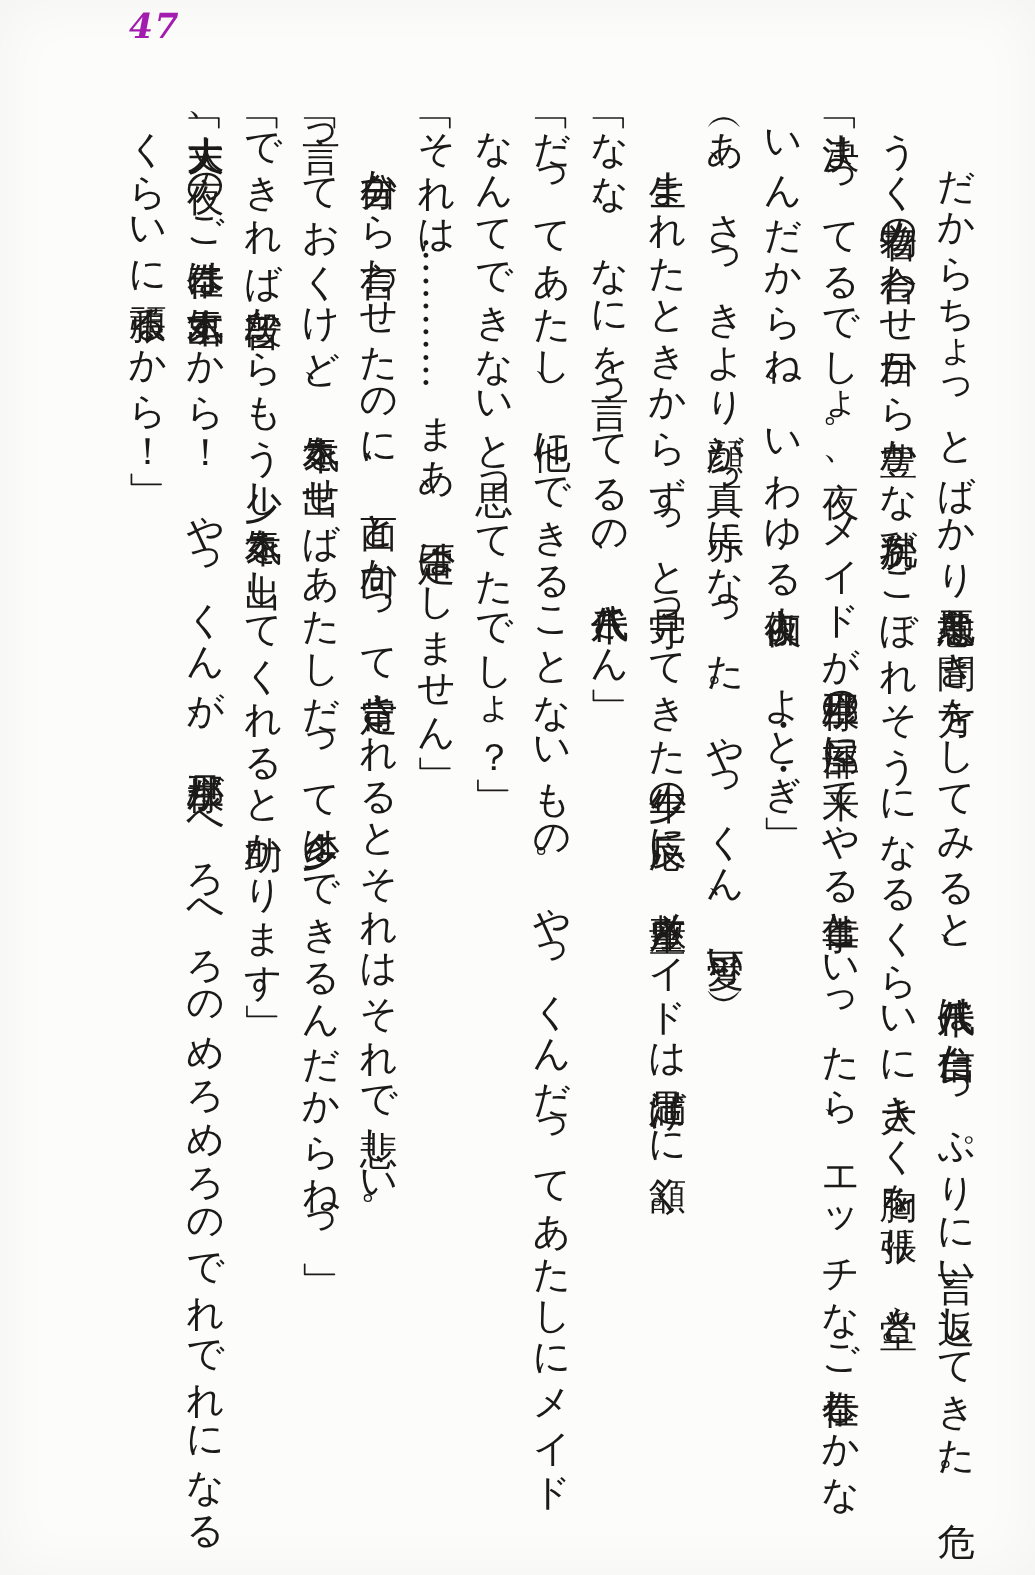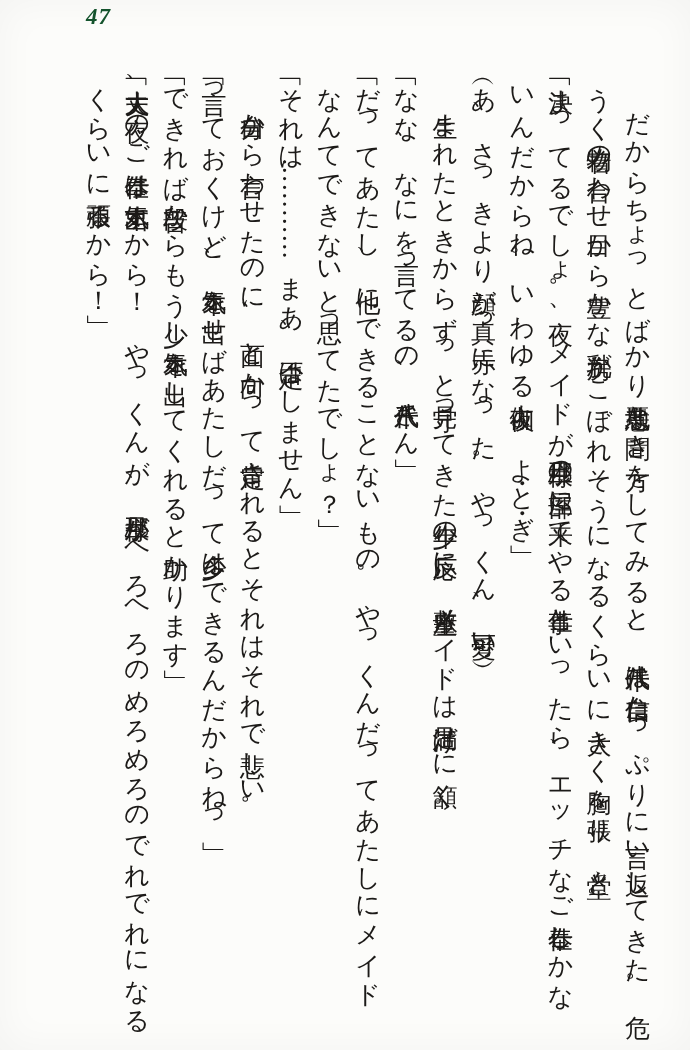--- a/index.html
+++ b/index.html
@@ -19,22 +19,21 @@
     color: #1c1a18;
   }
   .page-number {
     position: absolute;
     top: 4px;
     left: 86px;
     font-size: 23px;
     font-style: italic;
     font-weight: bold;
     letter-spacing: 1px;
-    color: #14532d;
-    font-family: Liberation Serif, serif;
+    color: #a21caf;
   }
   .text-block {
     position: absolute;
     top: 70px;
     right: 34px;
     height: 952px;
     writing-mode: vertical-rl;
     -webkit-writing-mode: vertical-rl;
     font-size: 25px;
     line-height: 38.5px;

